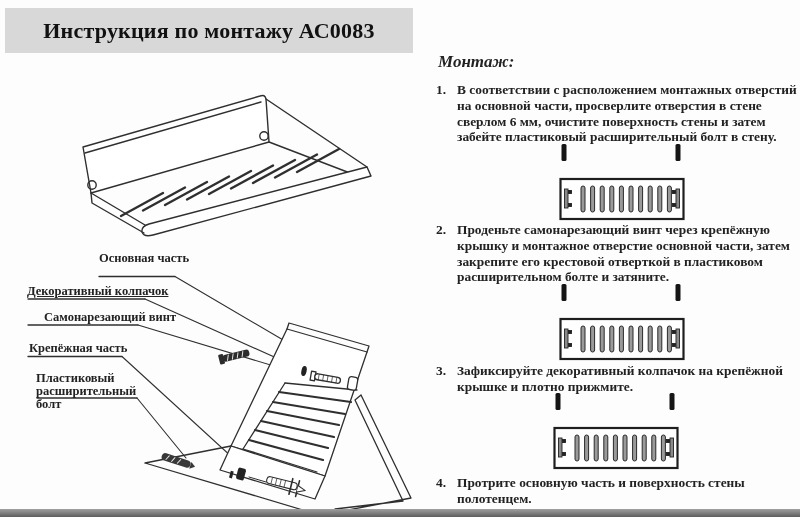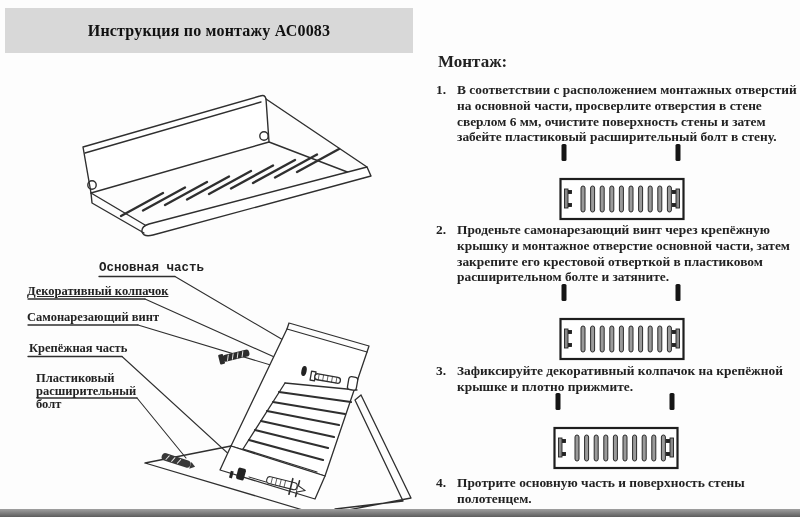--- a/index.html
+++ b/index.html
@@ -11,25 +11,25 @@
     -webkit-font-smoothing:antialiased;
   }
   .abs{position:absolute;}
   
   .title-box{
     left:5px;top:8px;width:408px;height:45px;
     background:#d8d8d8;
     display:flex;align-items:center;justify-content:center;
   }
   .title-box h1{
-    margin:0;font-size:16px;font-weight:bold;color:#111;letter-spacing:.2px;
+    margin:0;font-size:22px;font-weight:bold;color:#111;letter-spacing:.2px;
   }
   
   .section-heading{
-    left:438px;top:52px;font-size:17px;font-weight:bold;color:#222;
+    left:438px;top:52px;font-size:17px;font-weight:bold;color:#222;font-style:italic;
   }
   .step{
     left:436px;width:366px;display:flex;gap:4px;
     font-size:13.4px;line-height:15.8px;font-weight:bold;color:#222;
   }
   .step .num{flex:none;width:17px;}
   .step .txt{flex:1;}
   .step1{top:82px;}
   .step2{top:222px;}
   .step3{top:363px;}
@@ -146,23 +146,23 @@
     <path d="M 244,225 L 261,230" stroke-width="1"></path>
     <g transform="rotate(14 278 233)">
       <rect x="261" y="228" width="31" height="7" rx="3" fill="#fff" stroke-width="1.1"></rect>
       <path d="M 266,228.5 L 266,234.5 M 270.5,228.5 L 270.5,234.5 M 275,228.5 L 275,234.5 M 279.5,228.5 L 279.5,234.5" stroke-width="0.7"></path>
       <path d="M 286,224.5 L 286,240.5 M 293,225 L 293,241" stroke-width="1.6"></path>
       <path d="M 293,230 L 301,233 L 293,236.5" fill="#fff" stroke-width="1"></path>
     </g>
   </g>
 </svg>
 
-<div class="abs part-label" style="left:99px;top:262px;font-family:Liberation Mono, monospace;">Основная часть</div>
+<div class="abs part-label" style="left:99px;top:252px;">Основная часть</div>
 <div class="abs part-label" style="left:27px;top:285px;text-decoration:underline;">Декоративный колпачок</div>
-<div class="abs part-label" style="left:27px;top:311px;">Самонарезающий винт</div>
+<div class="abs part-label" style="left:44px;top:311px;">Самонарезающий винт</div>
 <div class="abs part-label" style="left:29px;top:342px;">Крепёжная часть</div>
 <div class="abs part-label wrap" style="left:36px;top:372px;width:112px;">Пластиковый расширительный болт</div>
 
 <div class="abs section-heading">Монтаж:</div>
 
 <div class="abs step step1">
   <span class="num">1.</span>
   <span class="txt">В соответствии с расположением монтажных отверстий на основной части, просверлите отверстия в стене сверлом 6 мм, очистите поверхность стены и затем забейте пластиковый расширительный болт в стену.</span>
 </div>
 

